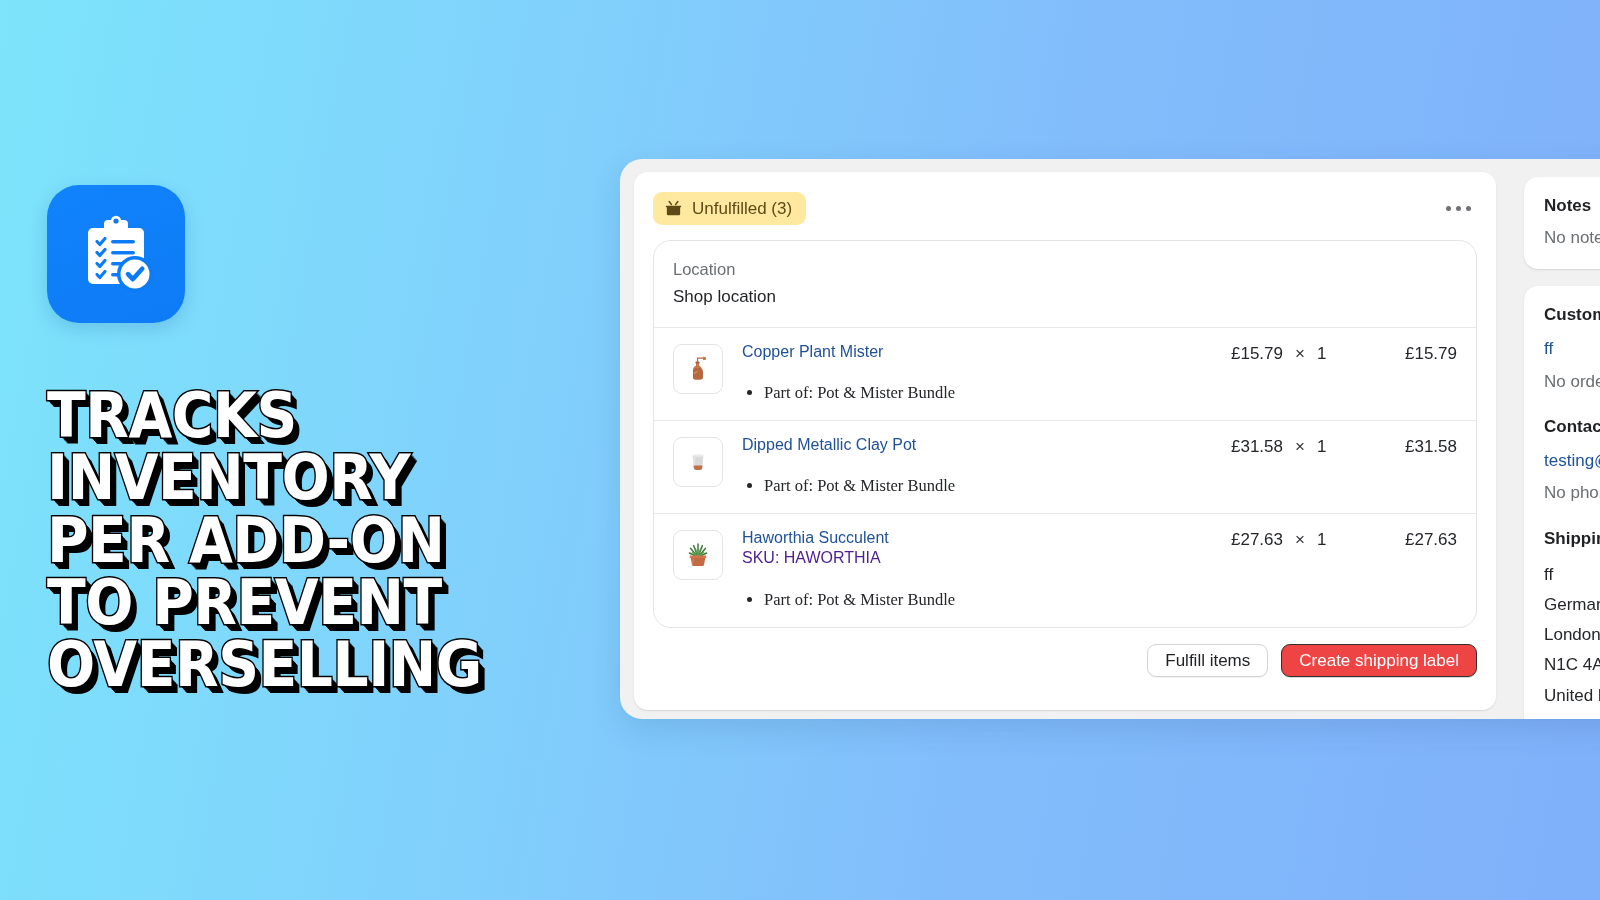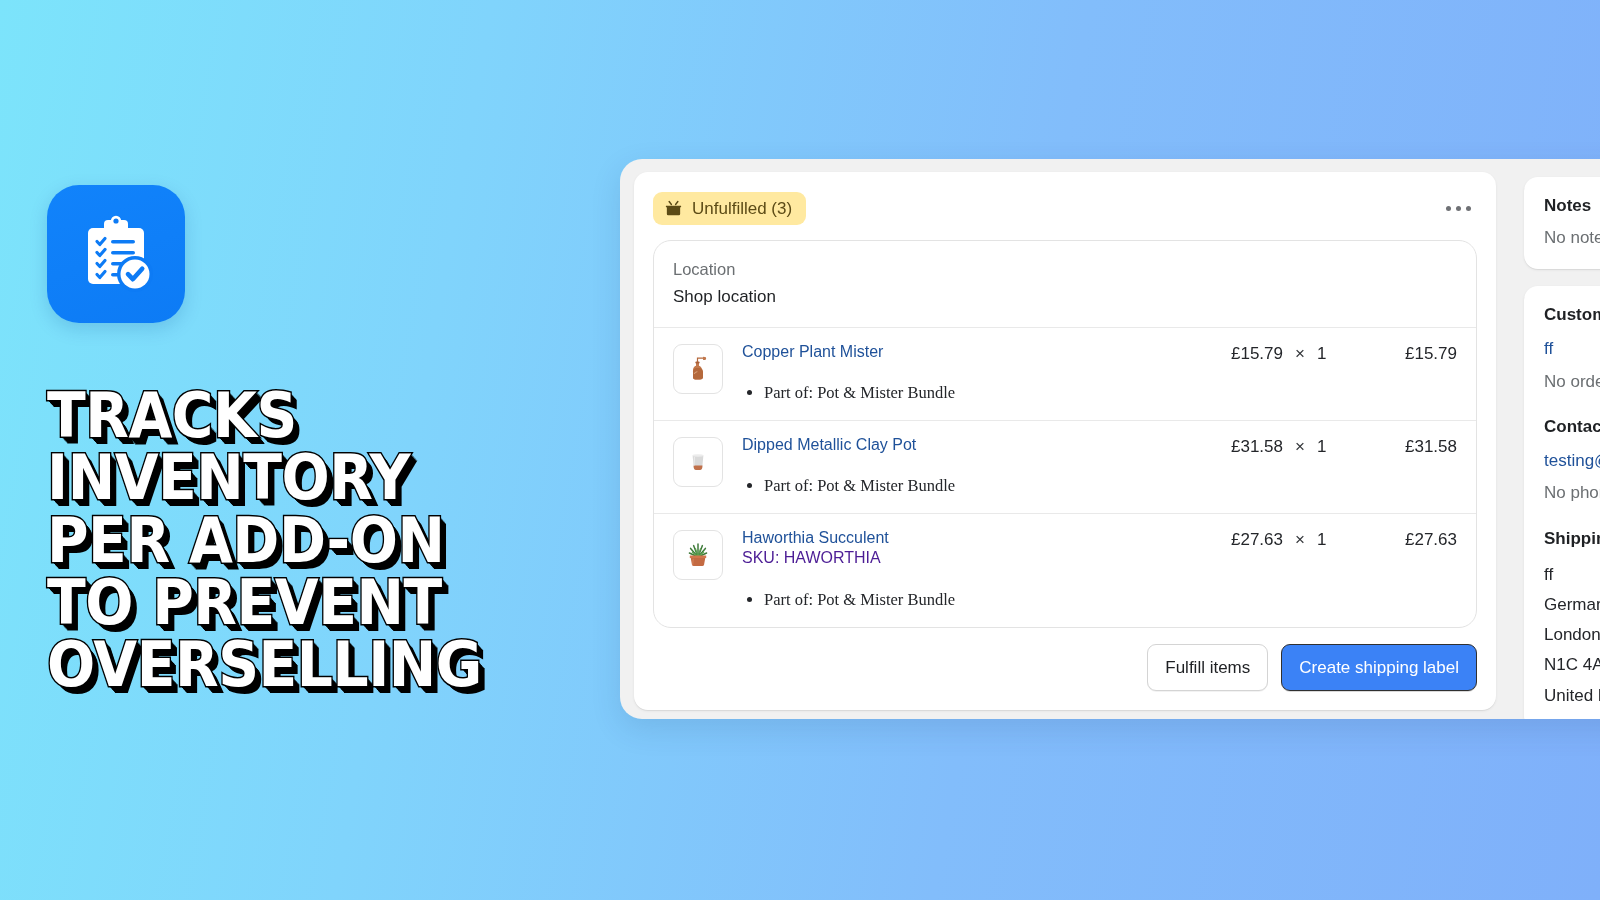--- a/index.html
+++ b/index.html
@@ -197,32 +197,32 @@
     display: flex;
     justify-content: flex-end;
     align-items: center;
     gap: 13px;
     margin-top: 16px;
   }
   .btn {
     font-family: "Liberation Sans", sans-serif;
     font-size: 17px;
     border-radius: 9px;
-    padding: 13px 17px;
+    padding: 6px 17px;
     cursor: pointer;
     line-height: 1.15;
   }
   .btn-default {
     background: #ffffff;
     color: #1f2124;
     border: 1px solid #d4d4d4;
     box-shadow: 0 1px 0 rgba(0,0,0,0.05);
   }
   .btn-primary {
-    background: #3b82f6;
+    background: #ef4444;
     color: #ffffff;
     border: 1px solid #303030;
     box-shadow: 0 1px 0 rgba(0,0,0,0.15);
   }
 
   
   .side {
     flex: 1 1 auto;
     display: flex;
     flex-direction: column;

